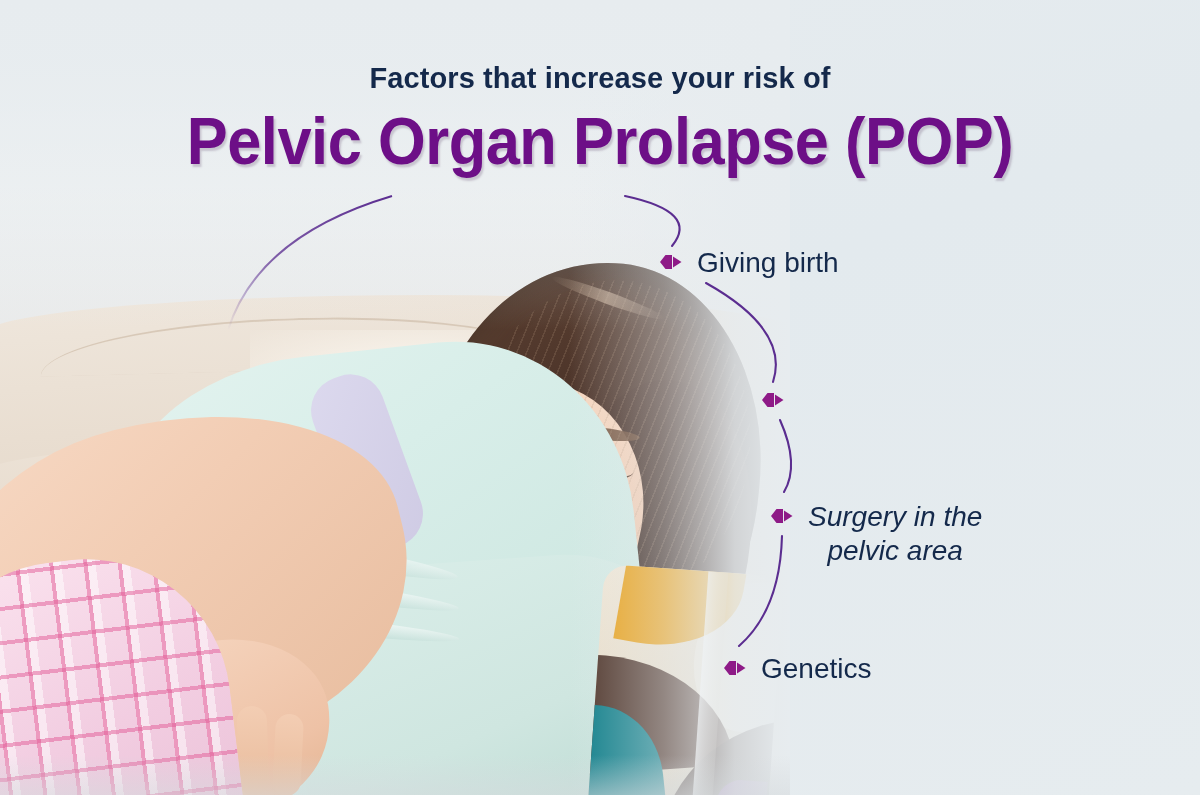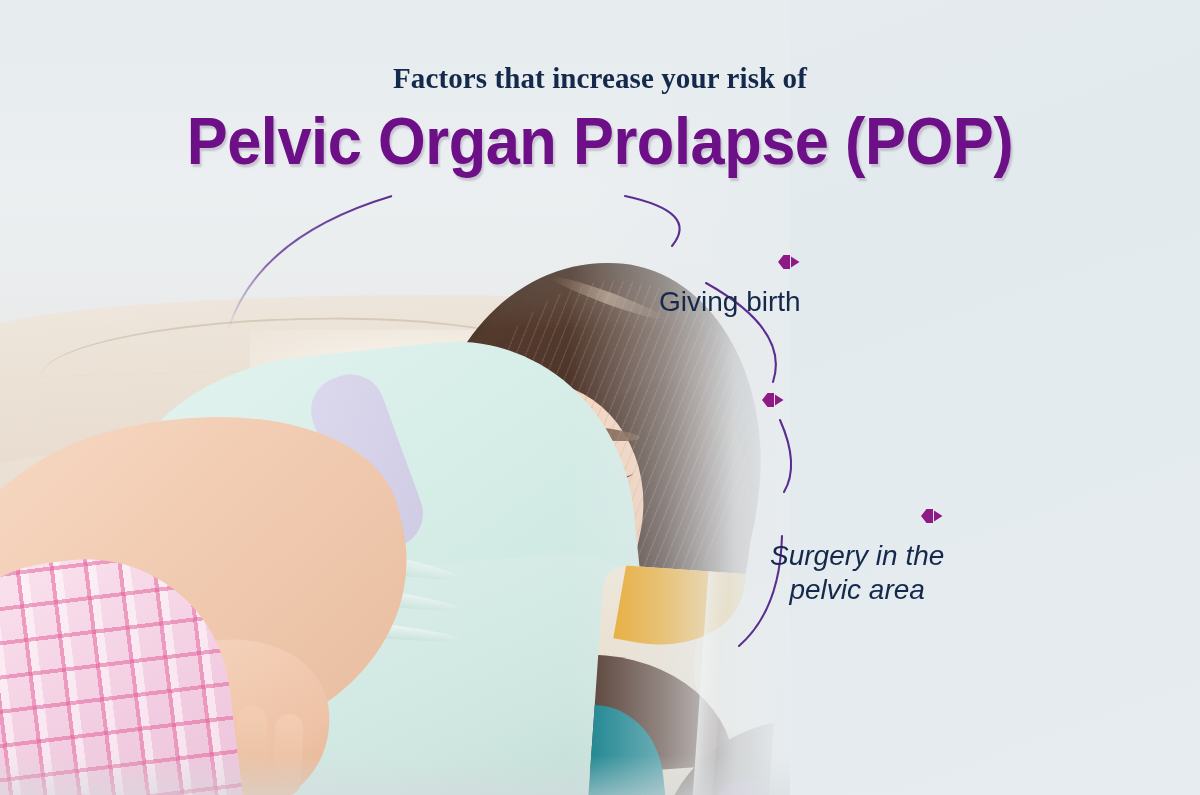--- a/index.html
+++ b/index.html
@@ -312,21 +312,21 @@
     text-align: center;
     z-index: 6;
   }
   .subtitle {
     margin: 0;
     padding-top: 62px;
     font-size: 29px;
     font-weight: 700;
     letter-spacing: .1px;
     color: #14294b;
-    font-family: Liberation Serif, serif;
+    font-family: Liberation Sans, sans-serif;
   }
   .title {
     margin: 0;
     padding-top: 12px;
     font-size: 66px;
     line-height: 1.04;
     font-weight: 700;
     letter-spacing: -.5px;
     color: #6d0f87;
     font-family: "Liberation Sans", sans-serif;
@@ -343,23 +343,22 @@
   }
 
   .callouts {
     position: absolute;
     left: 0; top: 0; width: 1200px; height: 795px;
     z-index: 7;
   }
   .callout {
     position: absolute;
     display: flex;
-    align-items: flex-end;
+    align-items: flex-start;
     gap: 14px;
-    flex-direction: column;
   }
   .bullet {
     flex: 0 0 auto;
     width: 24px;
     height: 18px;
     margin-top: 7px;
   }
   .callout-text {
     font-size: 28px;
     line-height: 1.22;
@@ -481,15 +480,22 @@
 
     <div class="callout c3">
       <svg class="bullet" viewBox="0 0 24 18">
         <path d="M1 9 L6.5 2 L13 2 L13 16 L6.5 16 Z" fill="#8e1a87"></path>
         <path d="M14 3.5 L22.5 9 L14 14.5 Z" fill="#8e1a87"></path>
       </svg>
       <span class="callout-text">Surgery in the
 pelvic area</span>
     </div>
 
+    <div class="callout c4">
+      <svg class="bullet" viewBox="0 0 24 18">
+        <path d="M1 9 L6.5 2 L13 2 L13 16 L6.5 16 Z" fill="#8e1a87"></path>
+        <path d="M14 3.5 L22.5 9 L14 14.5 Z" fill="#8e1a87"></path>
+      </svg>
+      <span class="callout-text">Genetics</span>
+    </div>
 
   </div>
 </div>
 
 </body></html>

